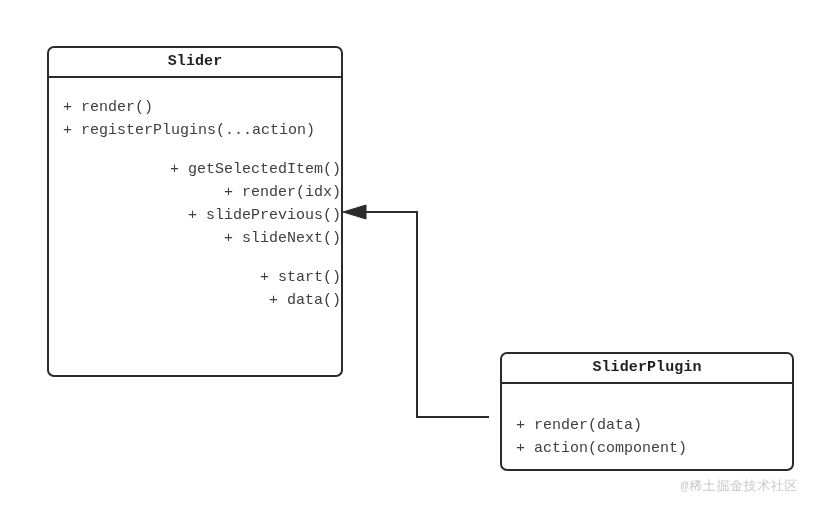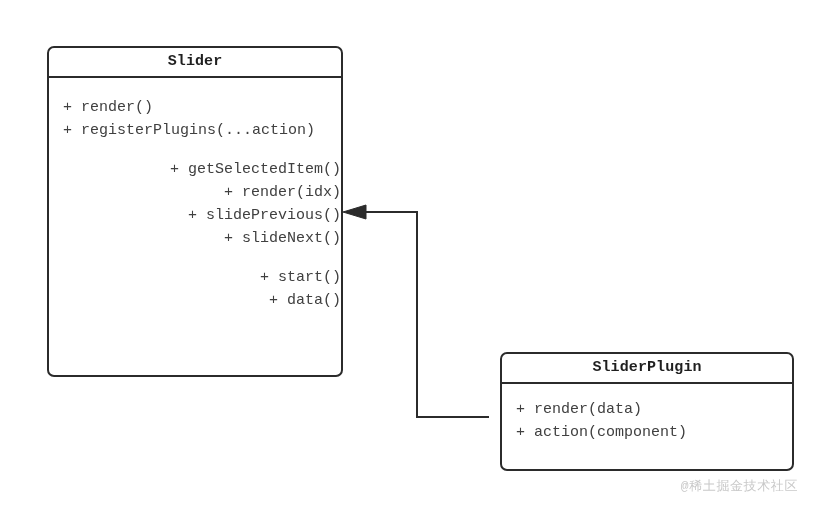--- a/index.html
+++ b/index.html
@@ -63,21 +63,21 @@
     width: 296px;
     height: 331px;
   }
   #class-sliderplugin {
     left: 500px;
     top: 352px;
     width: 294px;
     height: 119px;
   }
   #class-sliderplugin .uml-body {
-    padding-top: 14px;
+    padding-top: 30px;
   }
 
   
   #connector {
     position: absolute;
     left: 0;
     top: 0;
     width: 814px;
     height: 507px;
     pointer-events: none;

